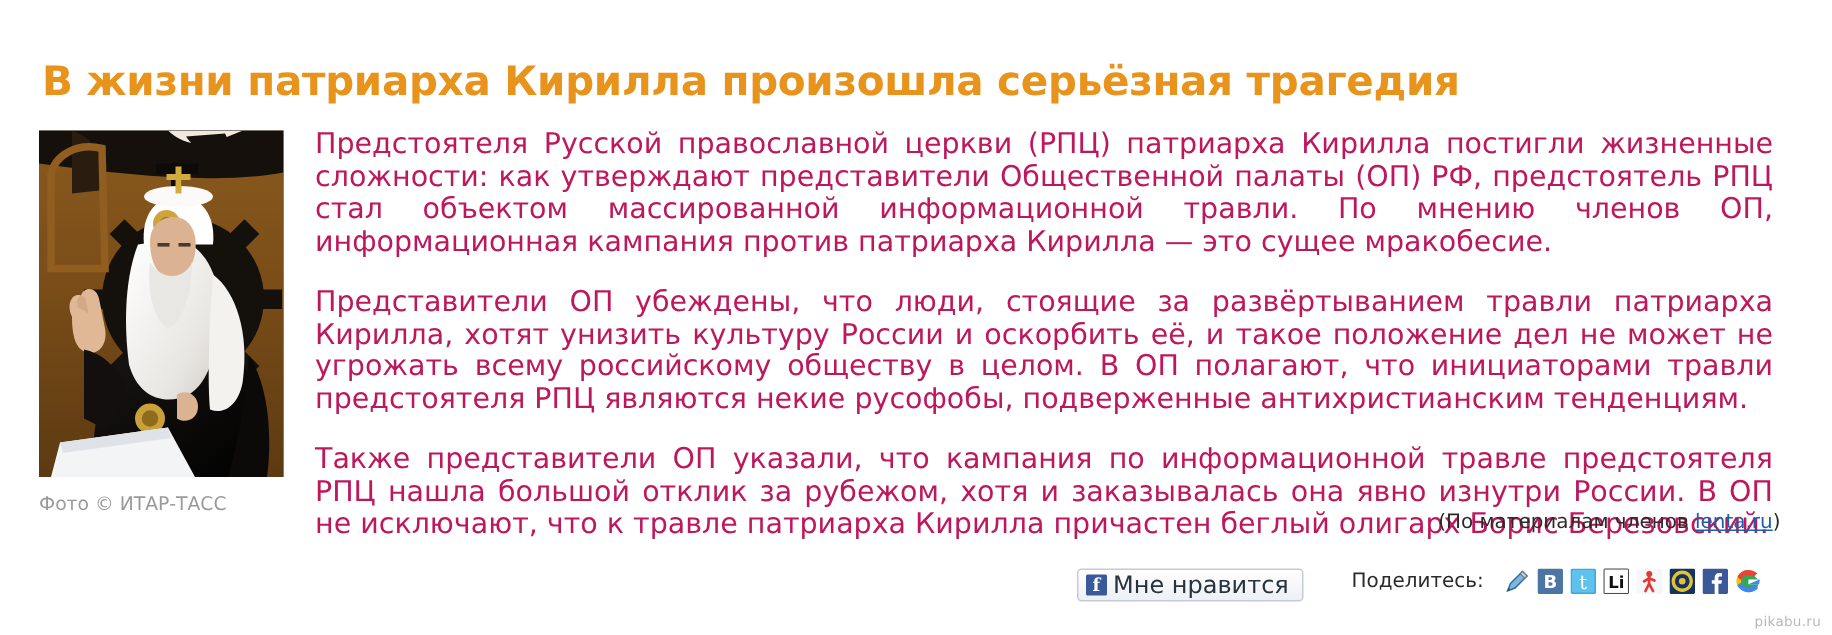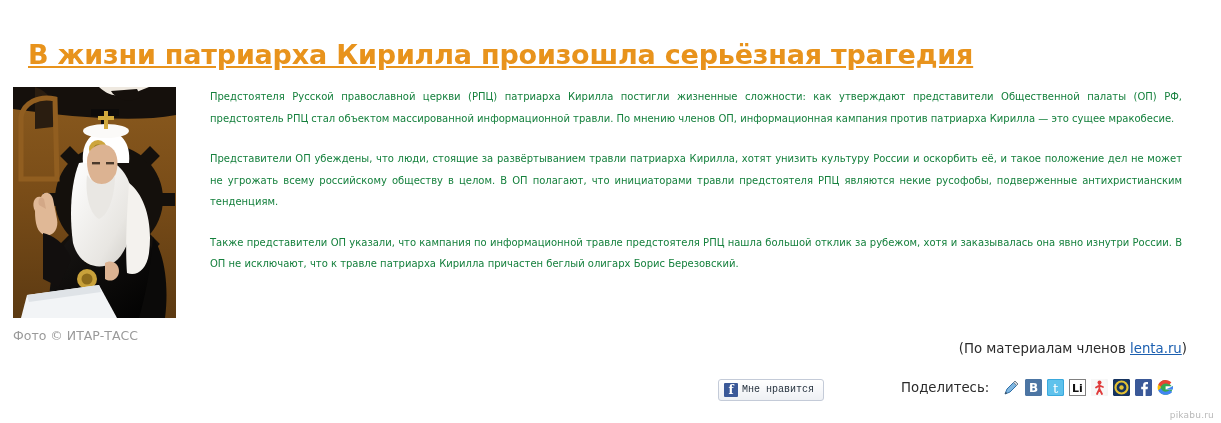--- a/index.html
+++ b/index.html
@@ -21,27 +21,26 @@
     position: absolute;
     left: 28px;
     top: 20px;
     width: 1160px;
     font-size: 27px;
     font-weight: bold;
     line-height: 34px;
     color: #e8931c;
     letter-spacing: -0.2px;
     white-space: nowrap;
-    text-decoration: underline;
   }
 
   
   .photo-block {
     position: absolute;
-    left: 13px;
+    left: 26px;
     top: 87px;
     width: 163px;
   }
   .photo-frame {
     width: 163px;
     height: 231px;
     position: relative;
     overflow: hidden;
     background: #120d08;
   }
@@ -56,23 +55,23 @@
 
   
   .article-body {
     position: absolute;
     left: 210px;
     top: 86px;
     width: 972px;
   }
   .article-body p {
     margin: 0 0 19px 0;
-    font-size: 10px;
+    font-size: 19px;
     line-height: 21.5px;
-    color: #15803d;
+    color: #be185d;
     text-align: justify;
     text-justify: inter-word;
   }
   .article-body p:last-child { margin-bottom: 12px; }
 
   
   .source-line {
     position: absolute;
     right: 34px;
     top: 340px;
@@ -117,25 +116,24 @@
     color: #ffffff;
     font-family: "DejaVu Serif", "Liberation Serif", serif;
     font-weight: bold;
     font-size: 12px;
     line-height: 14px;
     text-align: center;
     border-radius: 1px;
     flex: 0 0 auto;
   }
   .fb-like-label {
-    font-size: 10px;
+    font-size: 16px;
     color: #27333f;
     line-height: 14px;
     white-space: nowrap;
-    font-family: Liberation Mono, monospace;
   }
 
   .share-block {
     position: absolute;
     left: 901px;
     top: 4px;
     display: flex;
     align-items: center;
     gap: 9px;
   }

